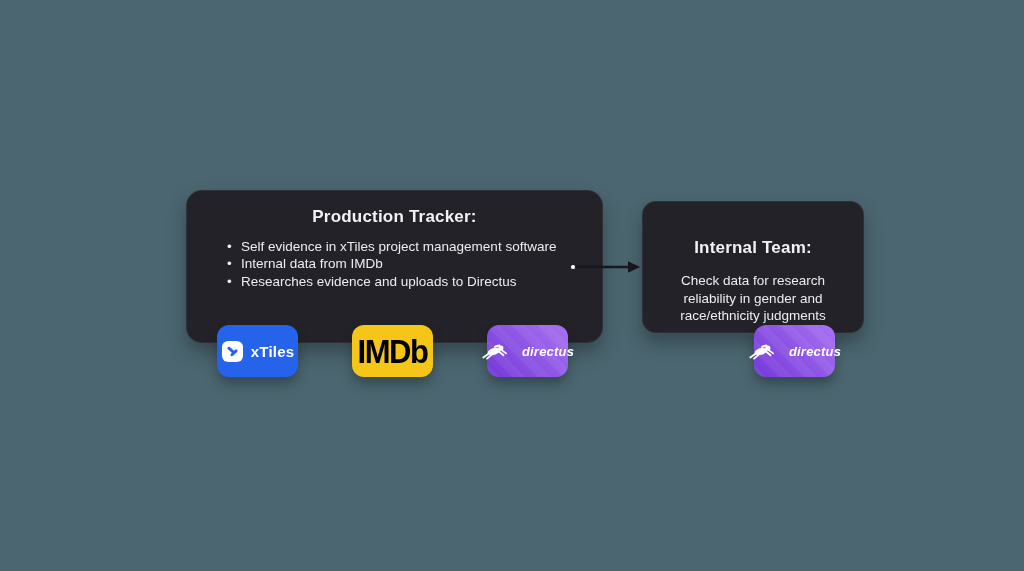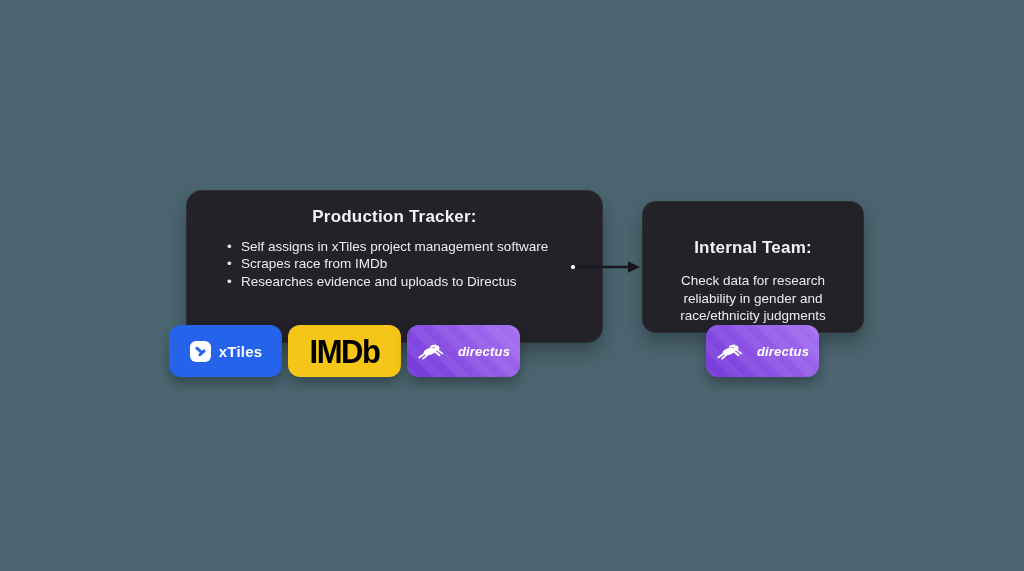--- a/index.html
+++ b/index.html
@@ -51,25 +51,26 @@
     font-size:13.5px;line-height:17.5px;
     color:#ECEDEE;
   }
 
   
   .arrow-svg{position:absolute;left:562px;top:255px;}
 
   
   .badges-row{position:absolute;left:169px;top:325px;display:flex;gap:6px;}
   .badge{
-    width:113px;height:52px;border-radius:12px;
+    width:81px;height:52px;border-radius:12px;
     display:flex;align-items:center;justify-content:center;
     box-shadow:0 7px 12px rgba(13,20,24,0.35);
     box-sizing:border-box;
     flex:0 0 auto;
+    margin-left:48px;
   }
   .badge-xtiles{background:var(--xtiles-blue,#2563EB);gap:7px;}
   .badge-xtiles .label{color:#fff;font-size:15px;font-weight:700;letter-spacing:.2px;}
 
   .badge-imdb{background:var(--imdb-yellow,#F5C518);}
   .badge-imdb .label{
     color:#000;font-weight:800;font-size:31px;letter-spacing:-1.5px;
     transform:scaleY(1.08);line-height:1;
   }
 
@@ -89,22 +90,22 @@
   .icon-svg{display:block;flex:0 0 auto;}
 </style>
 </head>
 <body>
 
 <div class="canvas">
 
   <div class="box prod-box">
     <h2>Production Tracker:</h2>
     <ul>
-      <li>Self assigns in xTiles project management software</li>
-      <li>Scrapes race from IMDb</li>
+      <li>Self evidence in xTiles project management software</li>
+      <li>Internal data from IMDb</li>
       <li>Researches evidence and uploads to Directus</li>
     </ul>
   </div>
 
   <svg class="arrow-svg" width="84" height="24" viewBox="0 0 84 24">
     <line x1="11" y1="12" x2="67" y2="12" stroke="#17171D" stroke-width="2.4"></line>
     <path d="M66,6.2 L78,12 L66,17.8 Z" fill="#17171D"></path>
     <circle cx="11" cy="12" r="2.6" fill="#FFFFFF" stroke="#17171D" stroke-width="1"></circle>
   </svg>
 

